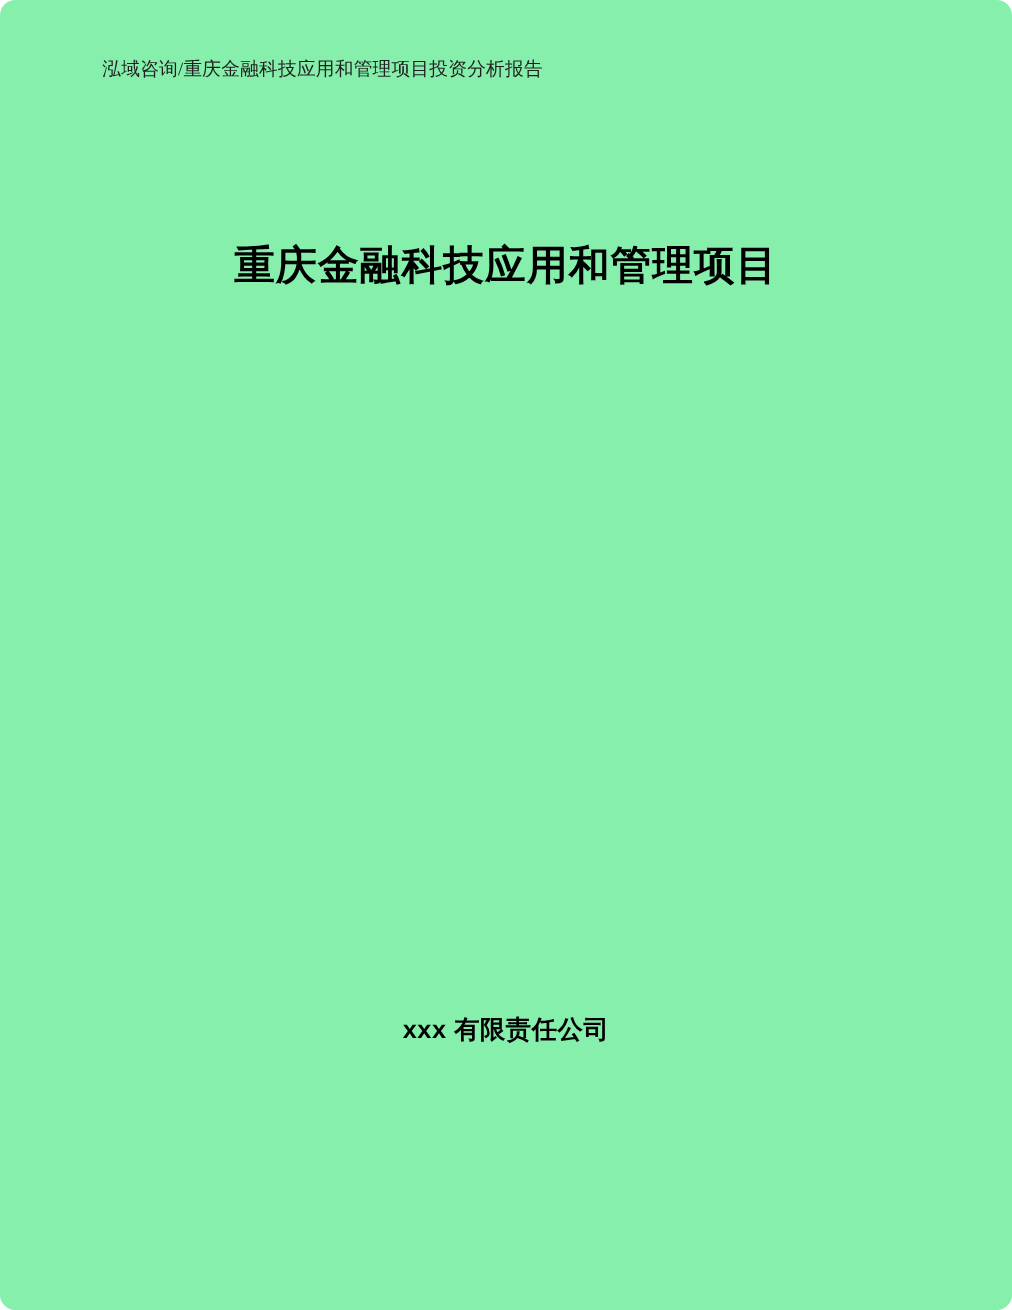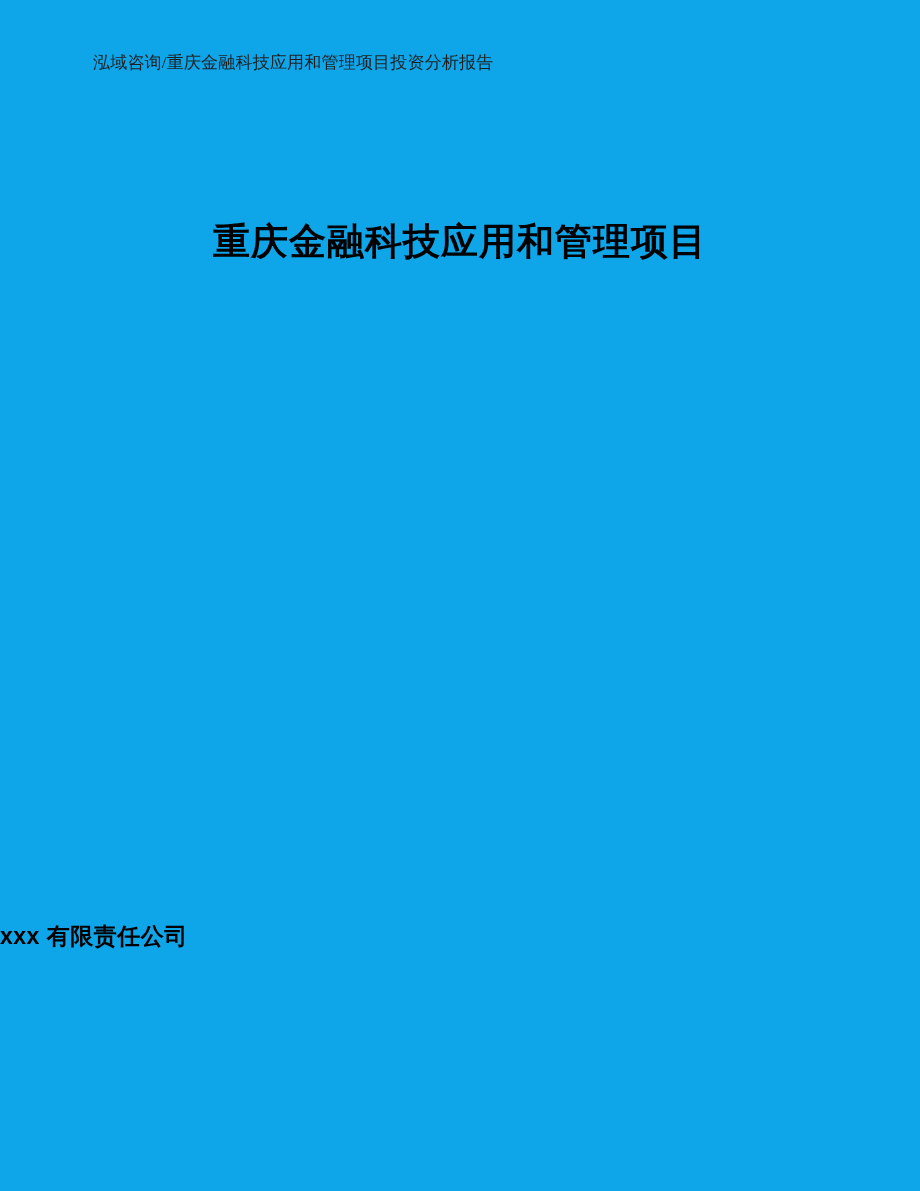--- a/index.html
+++ b/index.html
@@ -4,23 +4,24 @@
 <style>
   html, body {
     margin: 0;
     padding: 0;
     background: #ffffff;
   }
   .page {
     position: relative;
     width: 920px;
     height: 1191px;
-    background: #0ea5e9;
+    background: #86efac;
     overflow: hidden;
     font-family: "Liberation Sans", sans-serif;
+    border-radius: 14px;
   }
   .doc-header {
     position: absolute;
     left: 93px;
     top: 51px;
     font-family: "Liberation Serif", "DejaVu Serif", serif;
     font-size: 17px;
     font-weight: 400;
     color: #1f1f1f;
     letter-spacing: 0.2px;
@@ -46,20 +47,21 @@
   .title-line2 {
     top: 304px;
     font-size: 37px;
     letter-spacing: 3px;
   }
   .company {
     position: absolute;
     left: 0;
     top: 921px;
     width: 100%;
+    text-align: center;
     font-family: "Liberation Sans", "DejaVu Sans", sans-serif;
     font-size: 23px;
     font-weight: 700;
     color: #000000;
     letter-spacing: 0.5px;
     white-space: nowrap;
   }
 </style>
 </head>
 <body>

